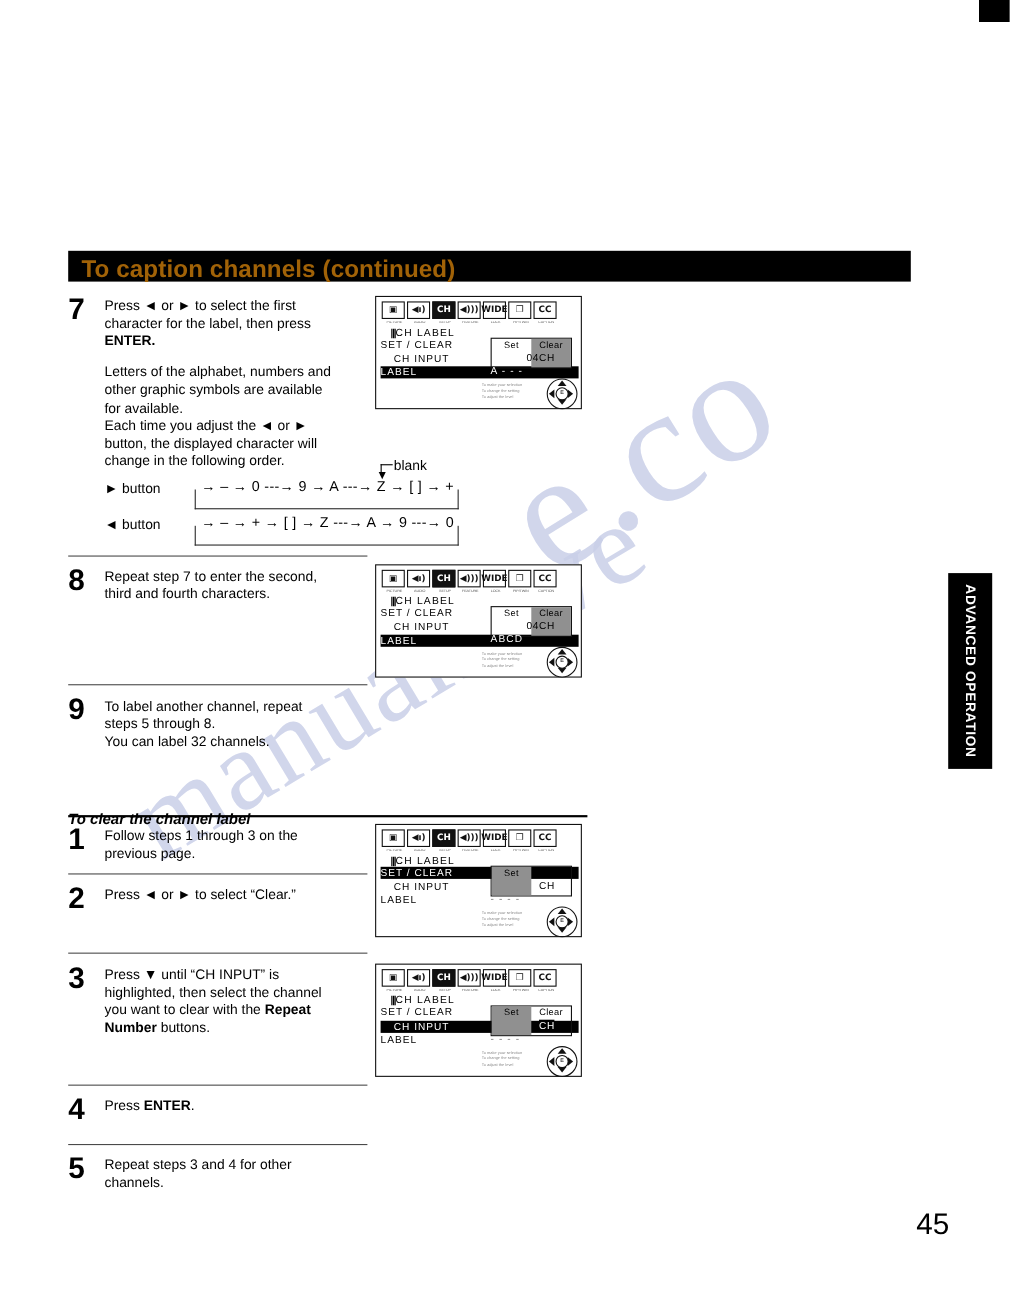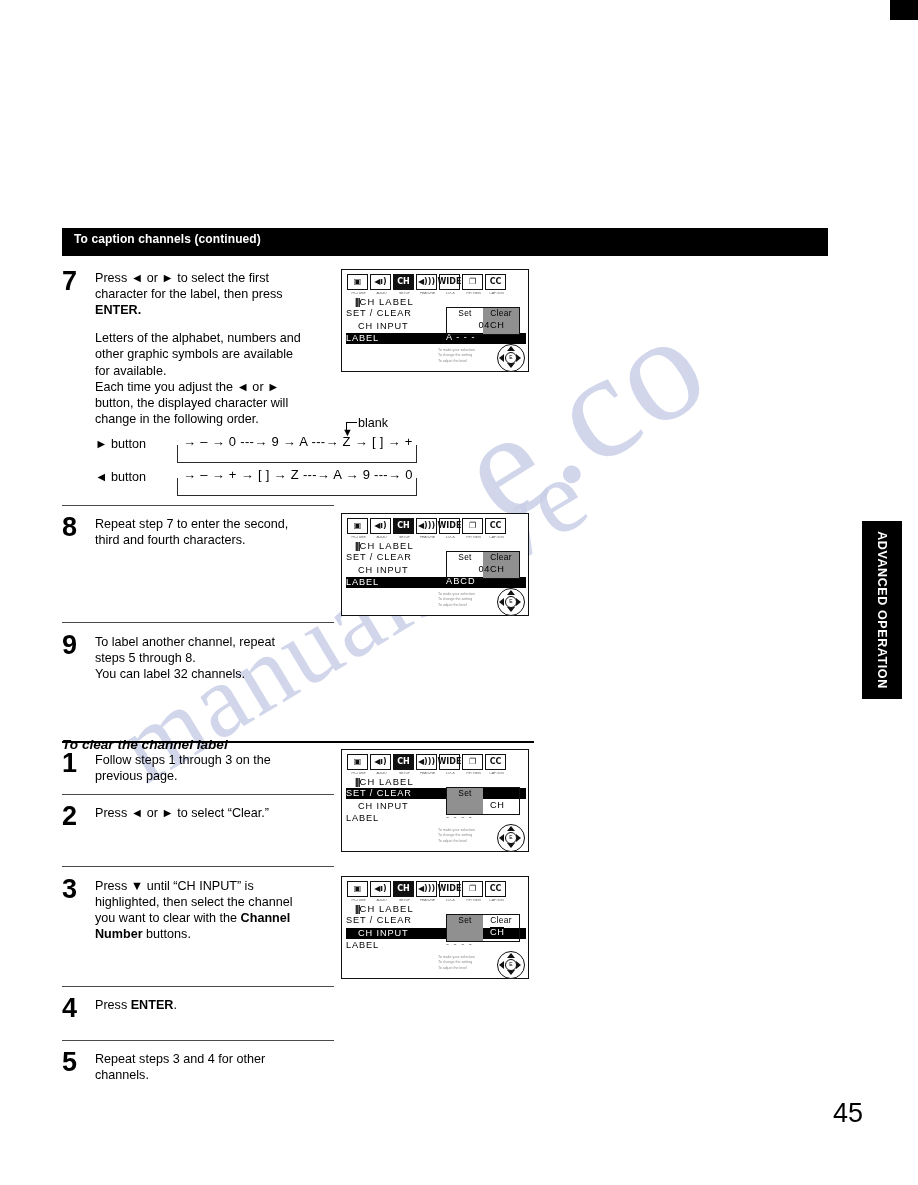--- a/index.html
+++ b/index.html
@@ -92,22 +92,22 @@
 
   .section-header {
     position: absolute;
     left: 62px; top: 228px;
     width: 766px; height: 28px;
     background: #000;
   }
   .section-header-title {
     position: absolute;
     left: 12px; top: 4px;
-    color: #ffffff;
-    font-size: 12px;
+    color: #a16207;
+    font-size: 22px;
     font-weight: bold;
     letter-spacing: 0.1px;
   }
 
   
   .step {
     position: absolute;
     left: 62px;
   }
   .step-num {
@@ -463,21 +463,21 @@
     </div>
   </div>
 
   <div class="rule" style="top:866px;"></div>
 
   <div class="step" style="top:876px;">
     <div class="step-num">3</div>
     <div class="step-body">
       <p>Press ▼ until “CH INPUT” is</p>
       <p>highlighted, then select the channel</p>
-      <p><span>you want to clear with the </span><b>Channel</b></p>
+      <p><span>you want to clear with the </span><b>Repeat</b></p>
       <p><b>Number</b><span> buttons.</span></p>
     </div>
   </div>
 
   <div class="rule" style="top:986px;"></div>
 
   <div class="step" style="top:995px;">
     <div class="step-num">4</div>
     <div class="step-body">
       <p><span>Press </span><b>ENTER</b><span>.</span></p>

